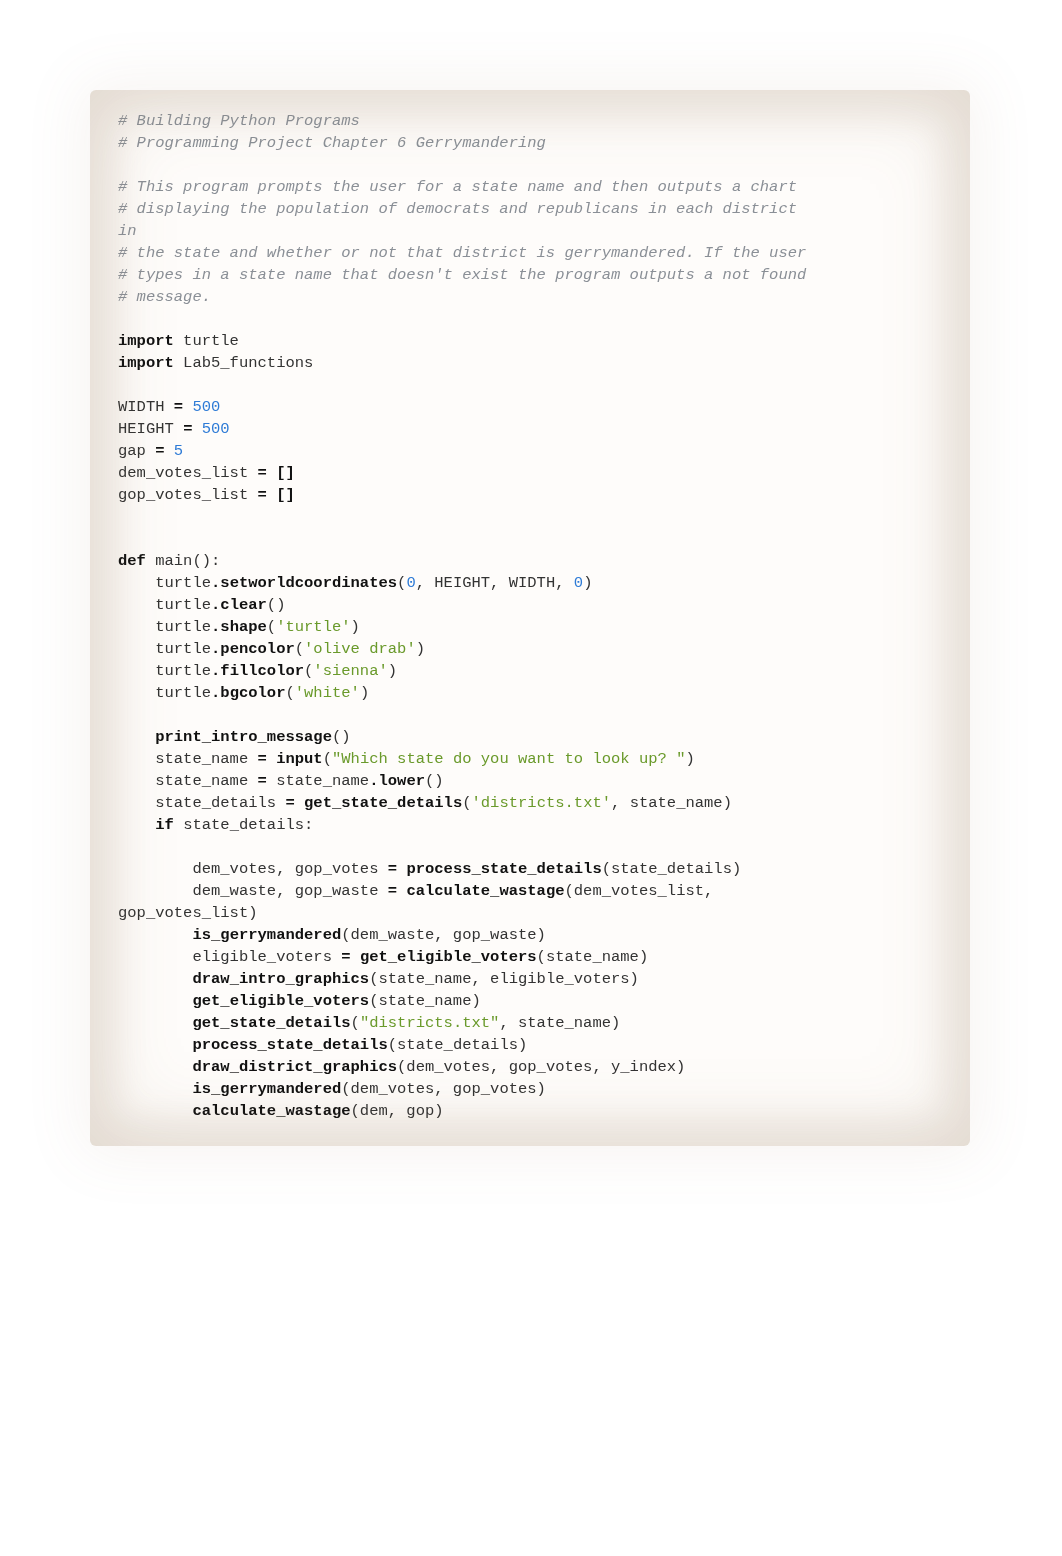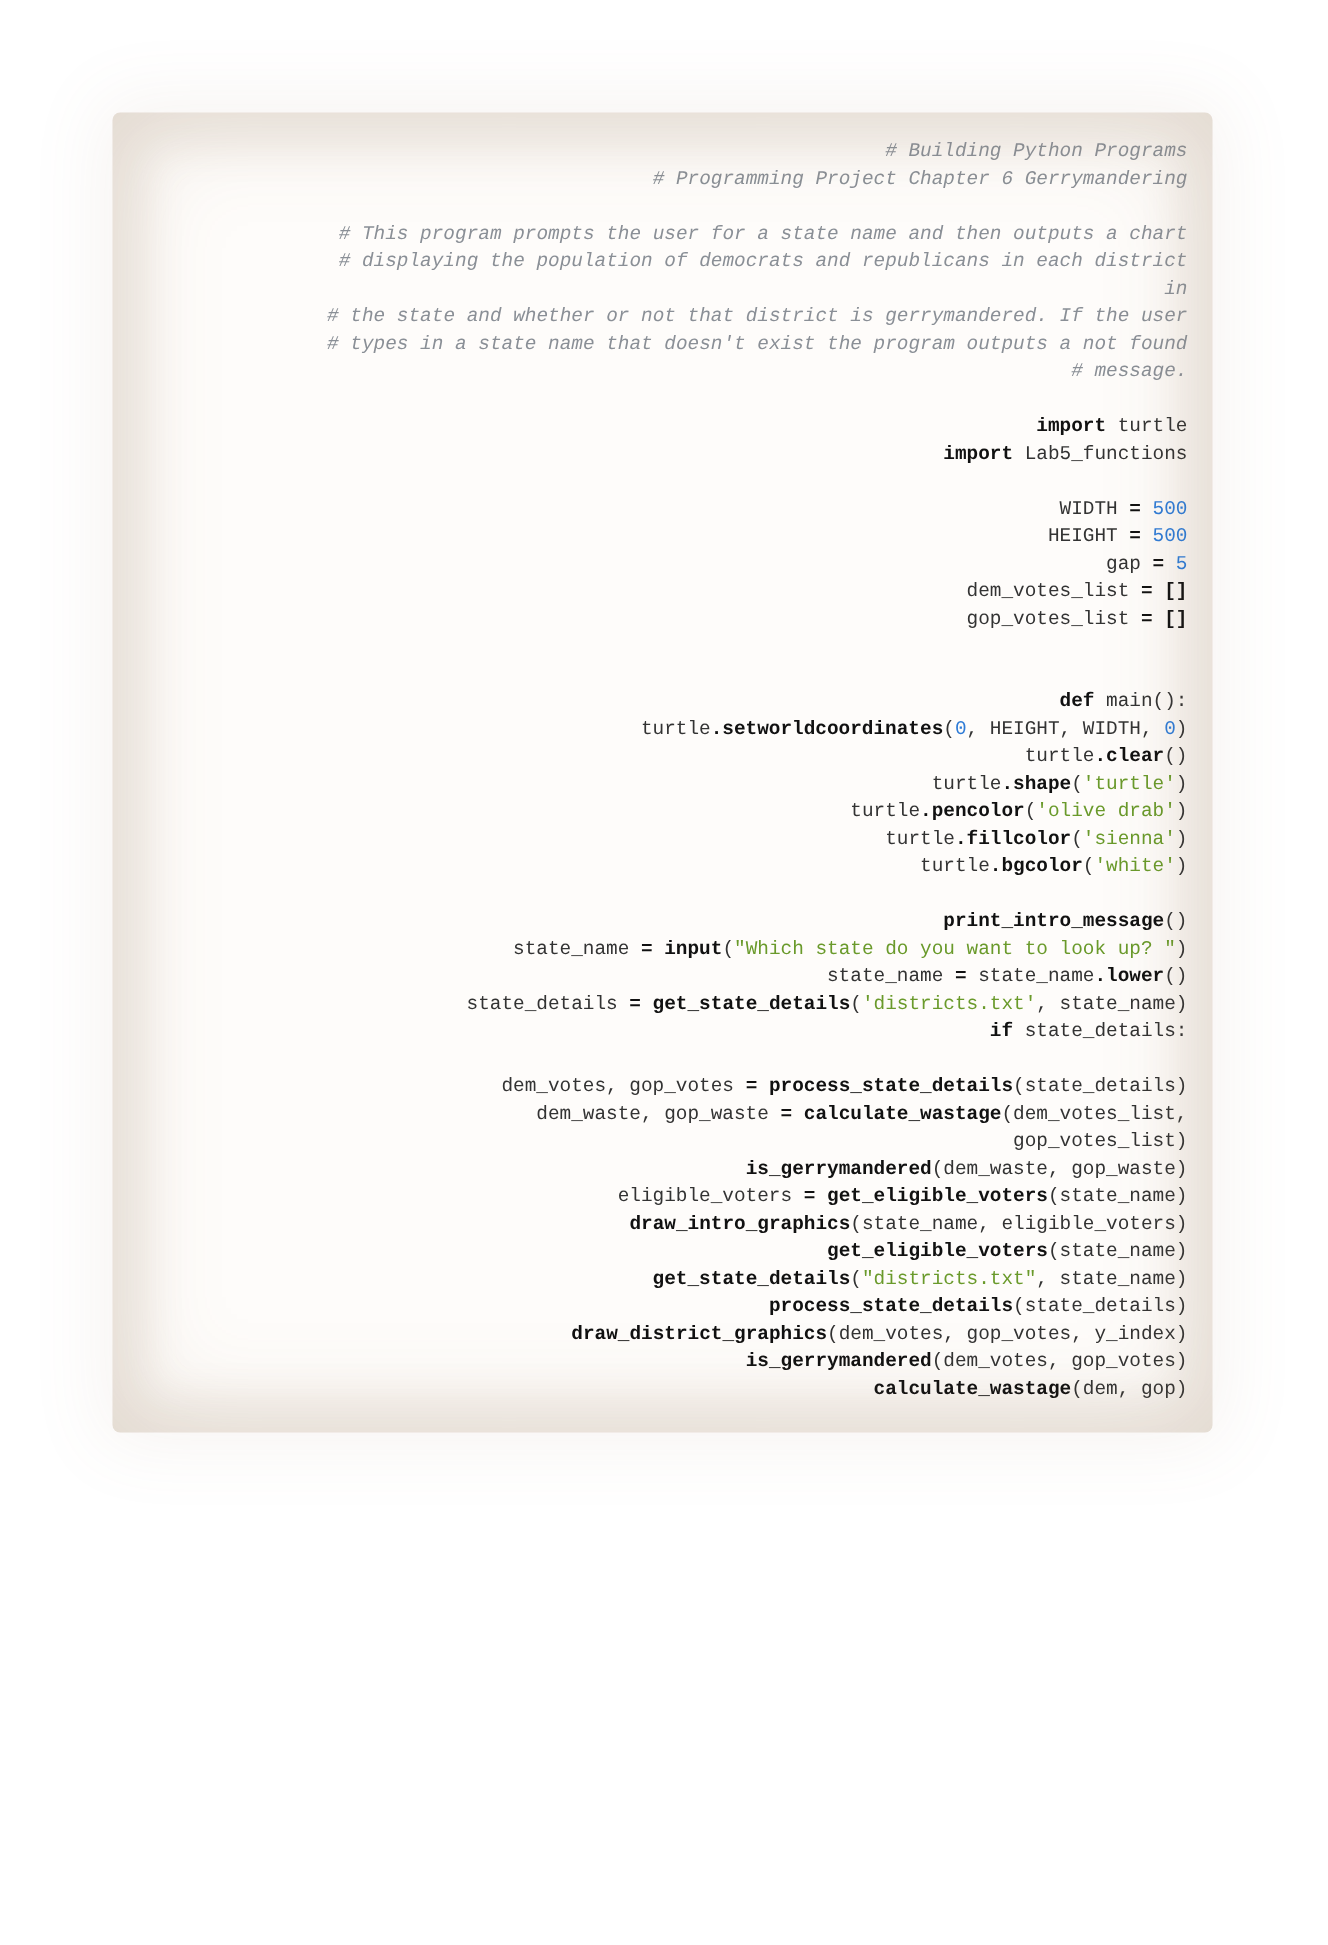--- a/index.html
+++ b/index.html
@@ -7,21 +7,20 @@
     padding: 0;
     background: #ffffff;
   }
   .page {
     width: 1062px;
     height: 1336px;
     position: relative;
     background: #ffffff;
     box-sizing: border-box;
     padding: 90px 77px 0 90px;
-    text-align: right;
   }
   .codebox {
     position: relative;
     width: 880px;
     padding: 20px 20px 24px 28px;
     box-sizing: border-box;
     background: #fefcfa;
     border-radius: 6px;
     font-family: "Courier New", Courier, monospace;
     font-size: 15.5px;

